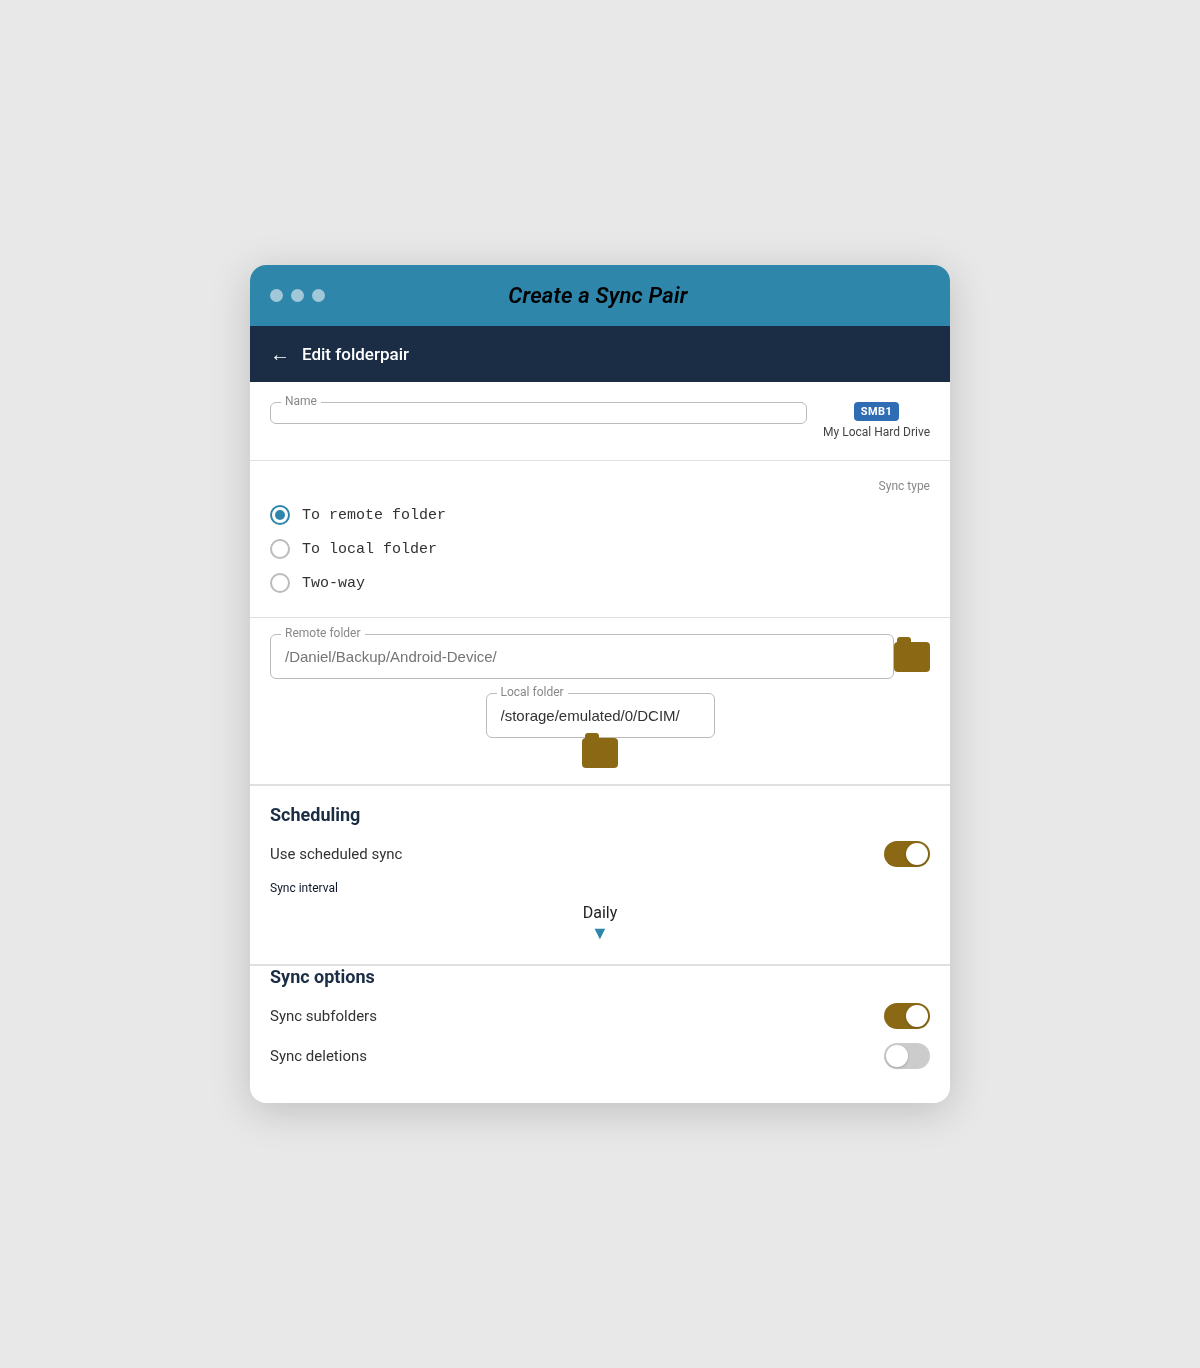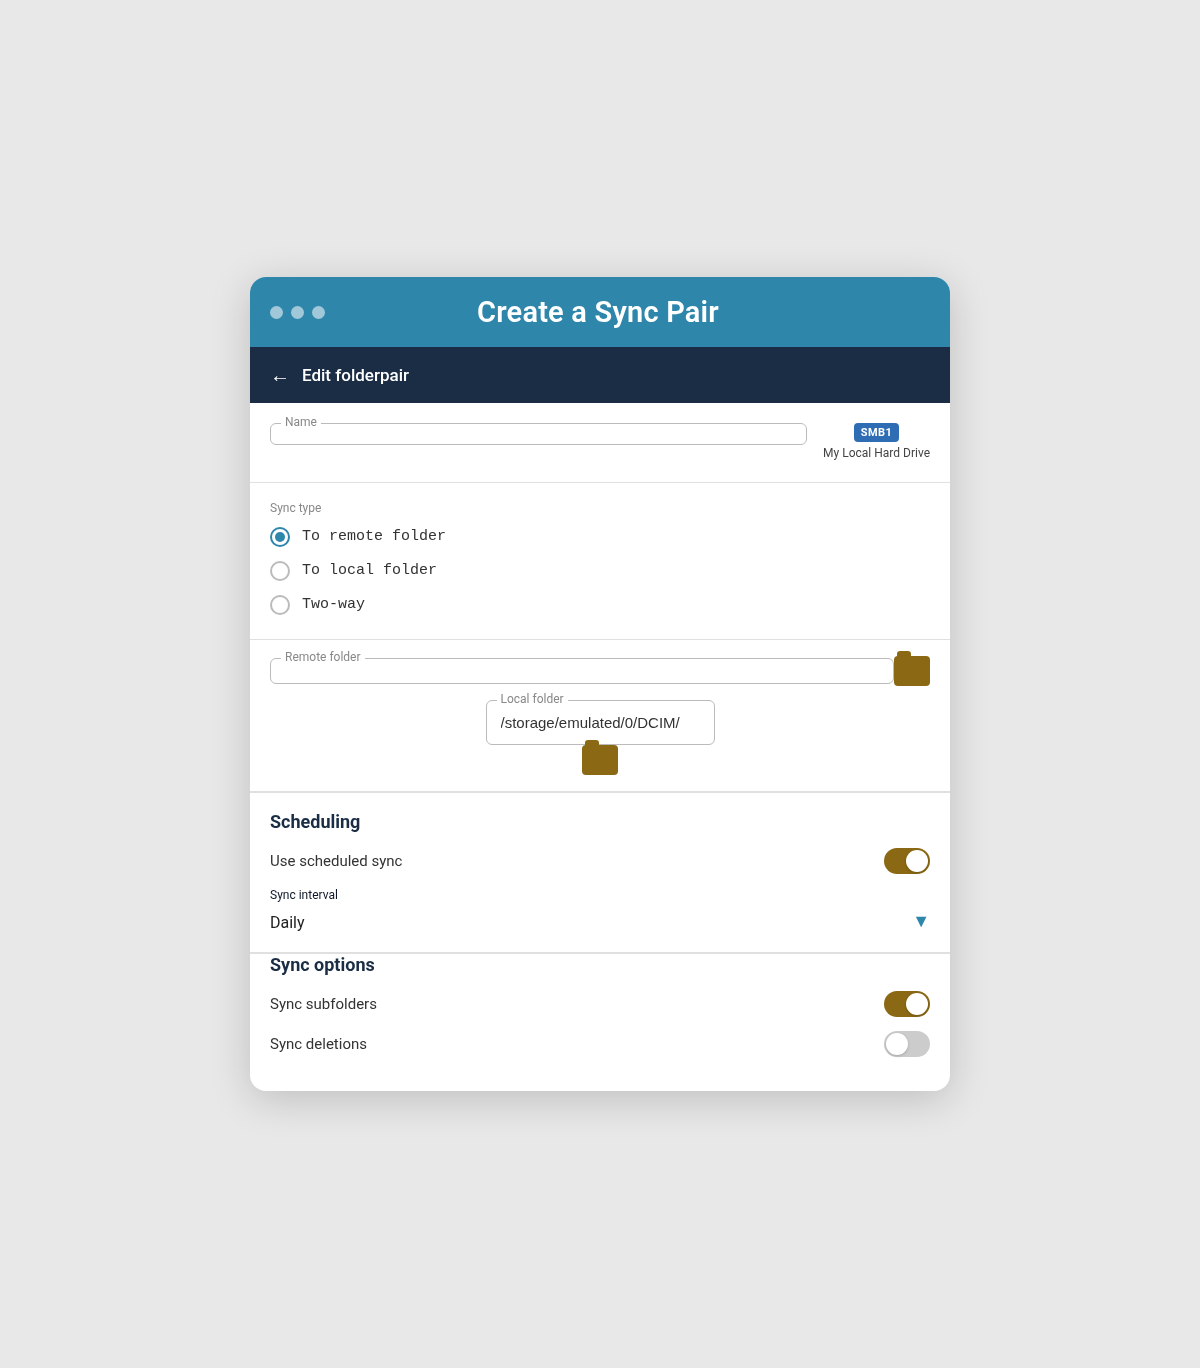--- a/index.html
+++ b/index.html
@@ -39,24 +39,25 @@
     }
 
     .window-dot {
       width: 13px;
       height: 13px;
       border-radius: 50%;
       background: rgba(255,255,255,0.55);
     }
 
     .title-bar-title {
-      color: #ffffff;
-      font-size: 29px;
+      color: #000000;
+      font-size: 22px;
       font-weight: 600;
       letter-spacing: 0.2px;
+      font-style: italic;
     }
 
     
     .sub-header {
       background: #1a2d45;
       padding: 16px 20px;
       display: flex;
       align-items: center;
       gap: 12px;
     }
@@ -141,20 +142,21 @@
     
     .sync-type-section {
       padding: 18px 20px 10px 20px;
       border-bottom: 1px solid #e0e0e0;
     }
 
     .section-field-label {
       font-size: 12px;
       color: #888;
       margin-bottom: 12px;
+      text-align: right;
     }
 
     .radio-option {
       display: flex;
       align-items: center;
       gap: 12px;
       margin-bottom: 14px;
       cursor: pointer;
       font-family: Liberation Mono, monospace;
     }
@@ -311,23 +313,24 @@
     }
 
     .sync-interval-label {
       font-size: 12px;
       color: #0f172a;
       margin-bottom: 4px;
     }
 
     .dropdown-row {
       display: flex;
-      align-items: flex-end;
+      align-items: center;
       justify-content: space-between;
       padding: 4px 0;
+      flex-direction: column;
     }
 
     .dropdown-value {
       font-size: 16px;
       color: #222;
     }
 
     .dropdown-arrow {
       color: #2e86ab;
       font-size: 18px;
@@ -392,20 +395,21 @@
       <div class="radio-circle"></div>
       <span class="radio-label">Two-way</span>
     </div>
   </div>
 
   <div class="folder-section">
 
     <div class="folder-field-row">
       <div class="folder-field-box">
         <span class="folder-field-legend">Remote folder</span>
+        <input class="folder-field-input" type="text" placeholder="/Daniel/Backup/Android-Device/" style="">
       </div>
       <div class="folder-icon"></div>
     </div>
 
     <div class="folder-field-row" style="margin-bottom:0;flex-direction:column;">
       <div class="folder-field-box">
         <span class="folder-field-legend">Local folder</span>
         <input class="folder-field-input has-value" type="text" value="/storage/emulated/0/DCIM/" style="">
       </div>
       <div class="folder-icon"></div>

